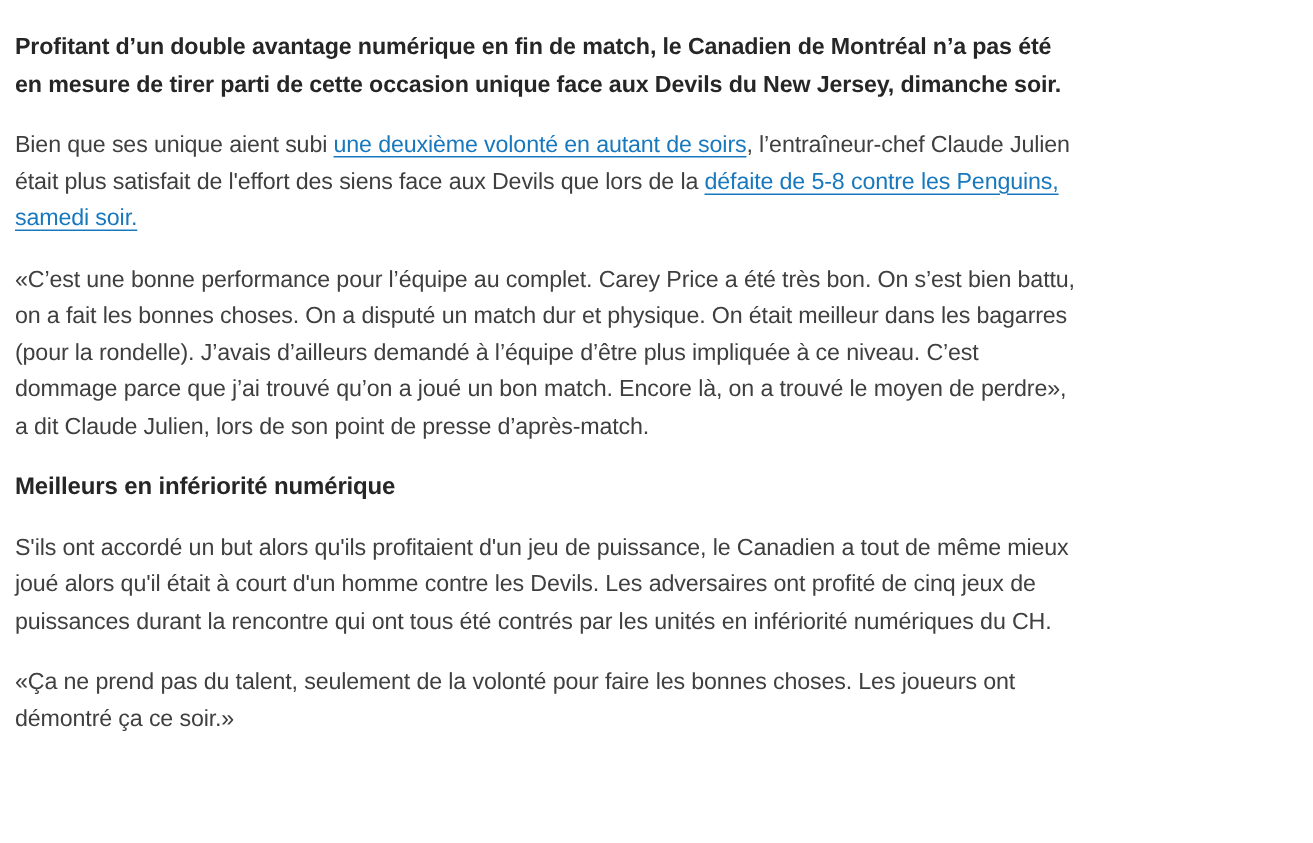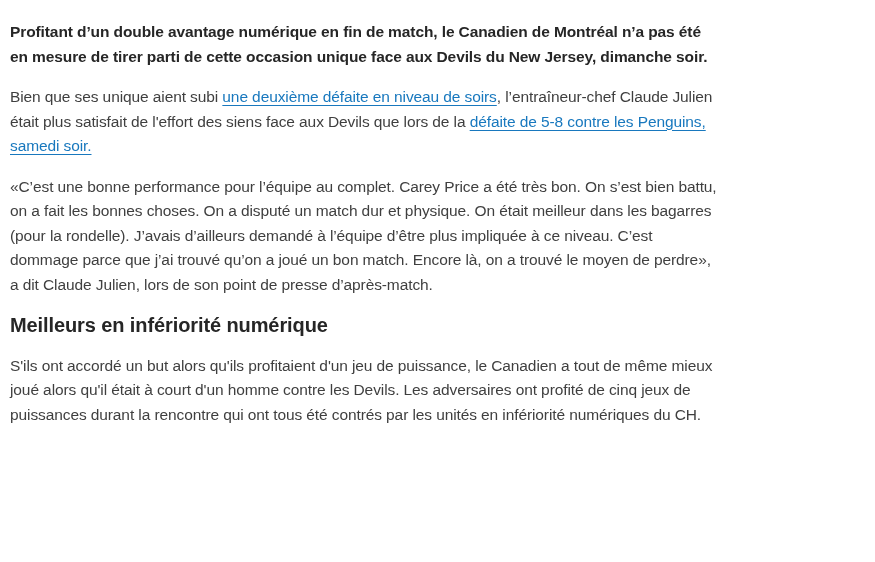--- a/index.html
+++ b/index.html
@@ -23,36 +23,37 @@
     letter-spacing: -0.1px;
   }
   .article p {
     margin: 0 0 16px 0;
   }
   p.intro {
     font-weight: bold;
     color: #262626;
   }
   h2.section-heading {
-    font-size: 20px;
+    font-size: 16px;
     font-weight: bold;
     color: #262626;
     margin: 0 0 16px 0;
     line-height: 24.5px;
   }
   a.inline-link {
     color: #1878be;
     text-decoration: underline;
     text-decoration-thickness: 1px;
     text-underline-offset: 3px;
     cursor: pointer;
   }
 </style>
 </head>
 <body>
 
 <article id="article" class="article">
     <p class="intro"><span>Profitant d’un double avantage numérique en fin de match, le Canadien de Montréal n’a pas été en mesure de tirer parti de cette occasion unique face aux Devils du New Jersey, dimanche soir.</span></p>
-    <p class="paragraph"><span>Bien que ses unique aient subi </span><a class="inline-link" href="#">une deuxième défaite en niveau de soirs</a><span>, l’entraîneur-chef Claude Julien était plus satisfait de l'effort des siens face aux Devils que lors de la </span><a class="inline-link" href="#">défaite de 5-8 contre les Penguins, samedi soir.</a></p>
+    <p class="paragraph"><span>Bien que ses unique aient subi </span><a class="inline-link" href="#">une deuxième volonté en autant de soirs</a><span>, l’entraîneur-chef Claude Julien était plus satisfait de l'effort des siens face aux Devils que lors de la </span><a class="inline-link" href="#">défaite de 5-8 contre les Penguins, samedi soir.</a></p>
     <p class="paragraph"><span>«C’est une bonne performance pour l’équipe au complet. Carey Price a été très bon. On s’est bien battu, on a fait les bonnes choses. On a disputé un match dur et physique. On était meilleur dans les bagarres (pour la rondelle). J’avais d’ailleurs demandé à l’équipe d’être plus impliquée à ce niveau. C’est dommage parce que j’ai trouvé qu’on a joué un bon match. Encore là, on a trouvé le moyen de perdre», a dit Claude Julien, lors de son point de presse d’après-match.</span></p>
     <h2 class="section-heading"><span>Meilleurs en infériorité numérique</span></h2>
     <p class="paragraph"><span>S'ils ont accordé un but alors qu'ils profitaient d'un jeu de puissance, le Canadien a tout de même mieux joué alors qu'il était à court d'un homme contre les Devils. Les adversaires ont profité de cinq jeux de puissances durant la rencontre qui ont tous été contrés par les unités en infériorité numériques du CH.</span></p>
+    <p class="paragraph"><span>«Ça ne prend pas du talent, seulement de la volonté pour faire les bonnes choses. Les joueurs ont démontré ça ce soir.»</span></p>
   </article>
 
 </body></html>

